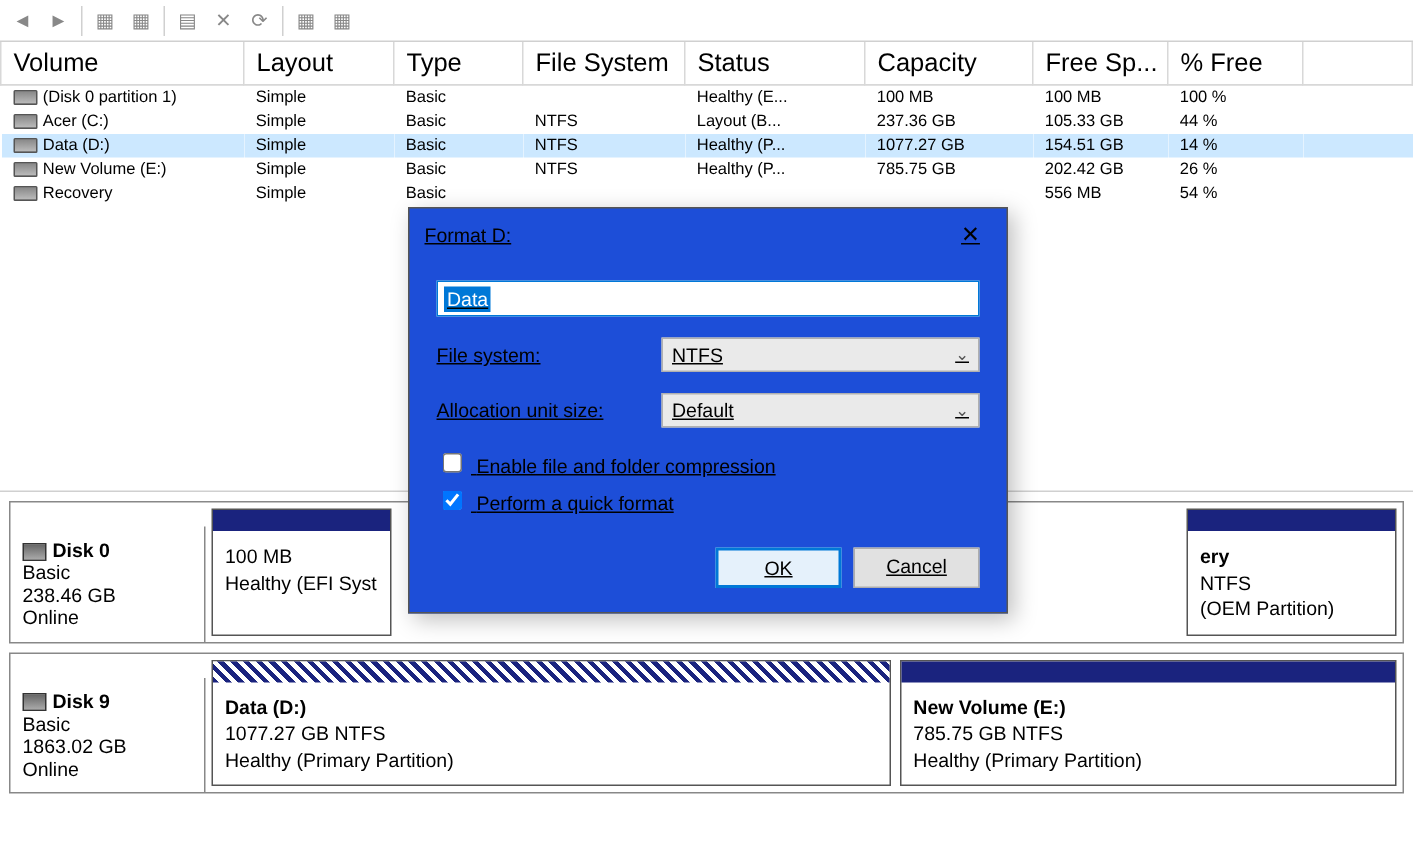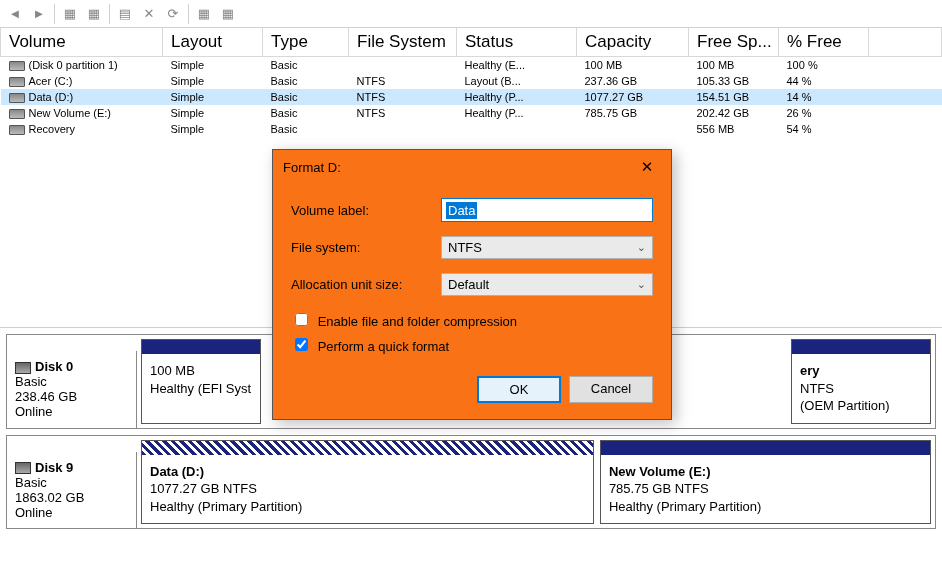--- a/index.html
+++ b/index.html
@@ -116,26 +116,27 @@
   }
   .part-body b { font-weight: bold; }
   .hatched {
     background: repeating-linear-gradient(45deg,#1a237e,#1a237e 3px,#fff 3px,#fff 6px);
   }
 
   
   .dialog {
     position: absolute;
     left: 272px;
-    top: 149px;
+    top: 138px;
     width: 400px;
-    background: #f97316;
+    background: #1d4ed8;
     border: 1px solid #555;
     box-shadow: 4px 4px 14px rgba(0,0,0,0.25);
     z-index: 50;
+    text-decoration: underline;
   }
   .dlg-title {
     display: flex;
     justify-content: space-between;
     align-items: center;
     padding: 6px 10px;
     font-size: 13px;
   }
   .dlg-close {
     width: 28px; height: 22px;
@@ -338,21 +339,20 @@
     </div>
 </div>
 
 <div class="dialog">
   <div class="dlg-title">
     <span>Format D:</span>
     <span class="dlg-close">✕</span>
   </div>
   <div class="dlg-body">
     <div class="dlg-row">
-      <span class="dlg-label">Volume label:</span>
       <div class="dlg-input-wrap">
         <span class="seltext">Data</span>
       </div>
     </div>
     <div class="dlg-row">
       <span class="dlg-label">File system:</span>
       <div class="dlg-select">
         <span>NTFS</span>
         <span class="chev">⌄</span>
       </div>

